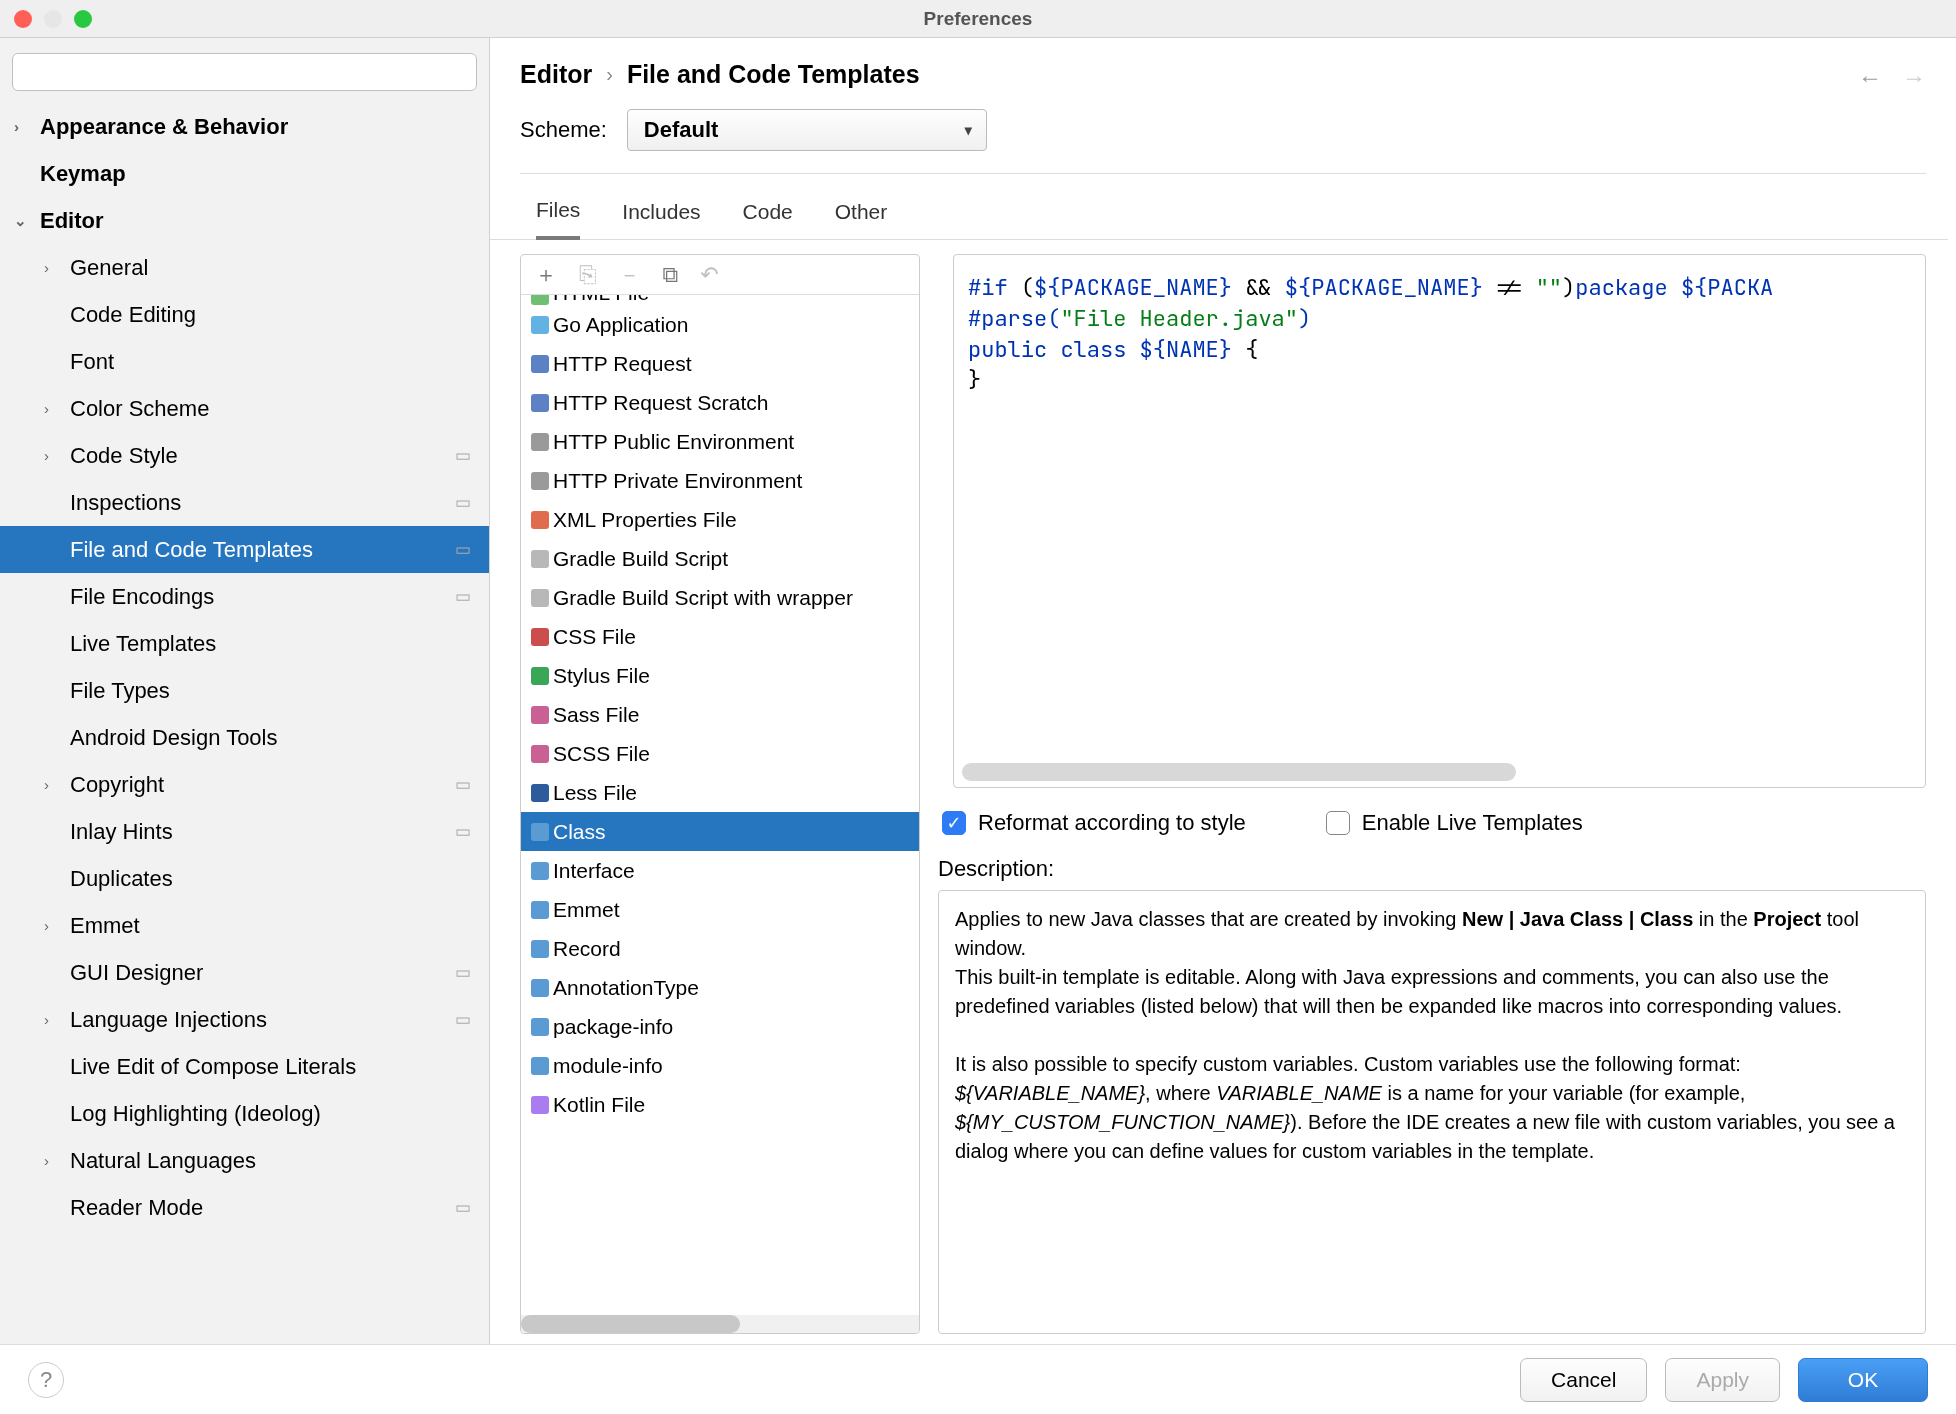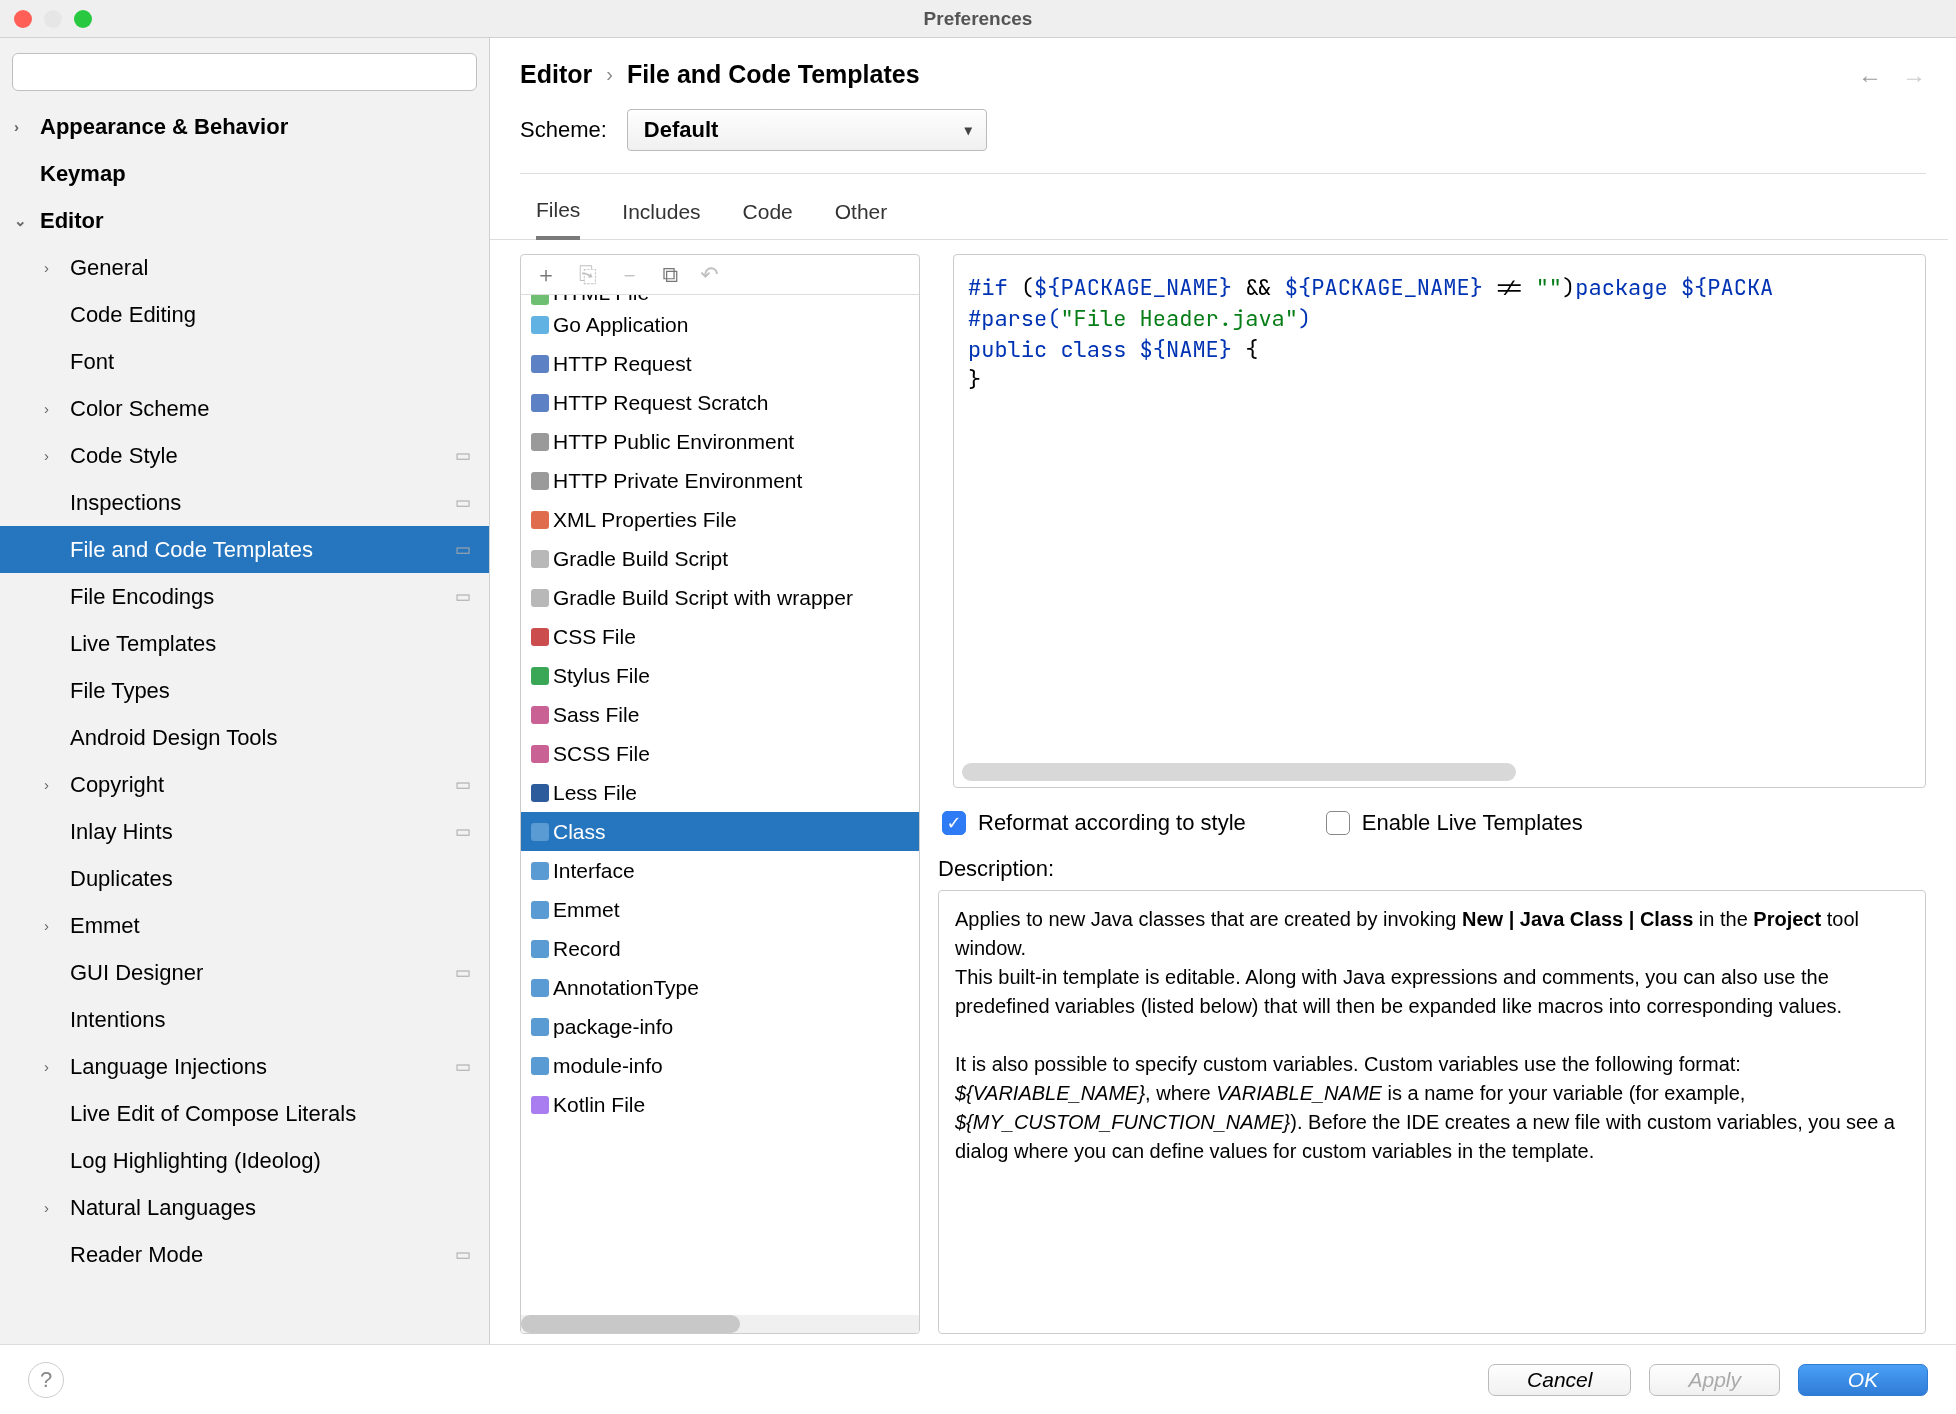--- a/index.html
+++ b/index.html
@@ -92,21 +92,21 @@
 
 .desc-label { font-size: 22px; padding-bottom: 8px; }
 .desc-box { flex: 1; border: 1px solid #ccc; border-radius: 4px; padding: 14px 16px; font-size: 20px; line-height: 1.45; overflow-y: auto; }
 .desc-box b { font-weight: 700; }
 .desc-box i { font-style: italic; }
 
 
 .footer { height: 70px; border-top: 1px solid #ddd; display: flex; align-items: center; padding: 0 28px; gap: 18px; background:#fff;}
 .help-btn { width: 36px; height: 36px; border: 1px solid #ccc; border-radius: 50%; color: #888; font-size: 22px; display:flex; align-items:center; justify-content:center;}
 .footer .spacer { flex: 1; }
-.btn { height: 32px; padding: 0 38px; border-radius: 7px; font-size: 21px; display:flex; align-items:center; justify-content:center; border:1px solid #bbb; background: linear-gradient(#fefefe,#f1f1f1); font-style: italic;}
+.btn { height: 44px; padding: 0 30px; border-radius: 7px; font-size: 21px; display:flex; align-items:center; justify-content:center; border:1px solid #bbb; background: linear-gradient(#fefefe,#f1f1f1);}
 .btn.disabled { color: #aaa; }
 .btn.primary { background: linear-gradient(#4a9ff5,#2f7cd6); color: #fff; border-color:#2f7cd6; min-width: 130px;}
 
 ::-webkit-scrollbar { width: 16px; height: 16px; }
 ::-webkit-scrollbar-thumb { background: #c4c4c4; border-radius: 8px; }
 ::-webkit-scrollbar-track { background: transparent; }
 </style>
 </head>
 <body>
 
@@ -209,24 +209,20 @@
         <div class="tree-row l1">
           <span class="chevron">›</span>
           <span>Emmet</span>
         </div>
         <div class="tree-row l1">
           <span class="chevron"></span>
           <span>GUI Designer</span>
           <span class="gutter-icon">▭</span>
         </div>
         <div class="tree-row l1">
-          <span class="chevron"></span>
-          <span>Intentions</span>
-        </div>
-        <div class="tree-row l1">
           <span class="chevron">›</span>
           <span>Language Injections</span>
           <span class="gutter-icon">▭</span>
         </div>
         <div class="tree-row l1">
           <span class="chevron"></span>
           <span>Live Edit of Compose Literals</span>
         </div>
         <div class="tree-row l1">
           <span class="chevron"></span>

